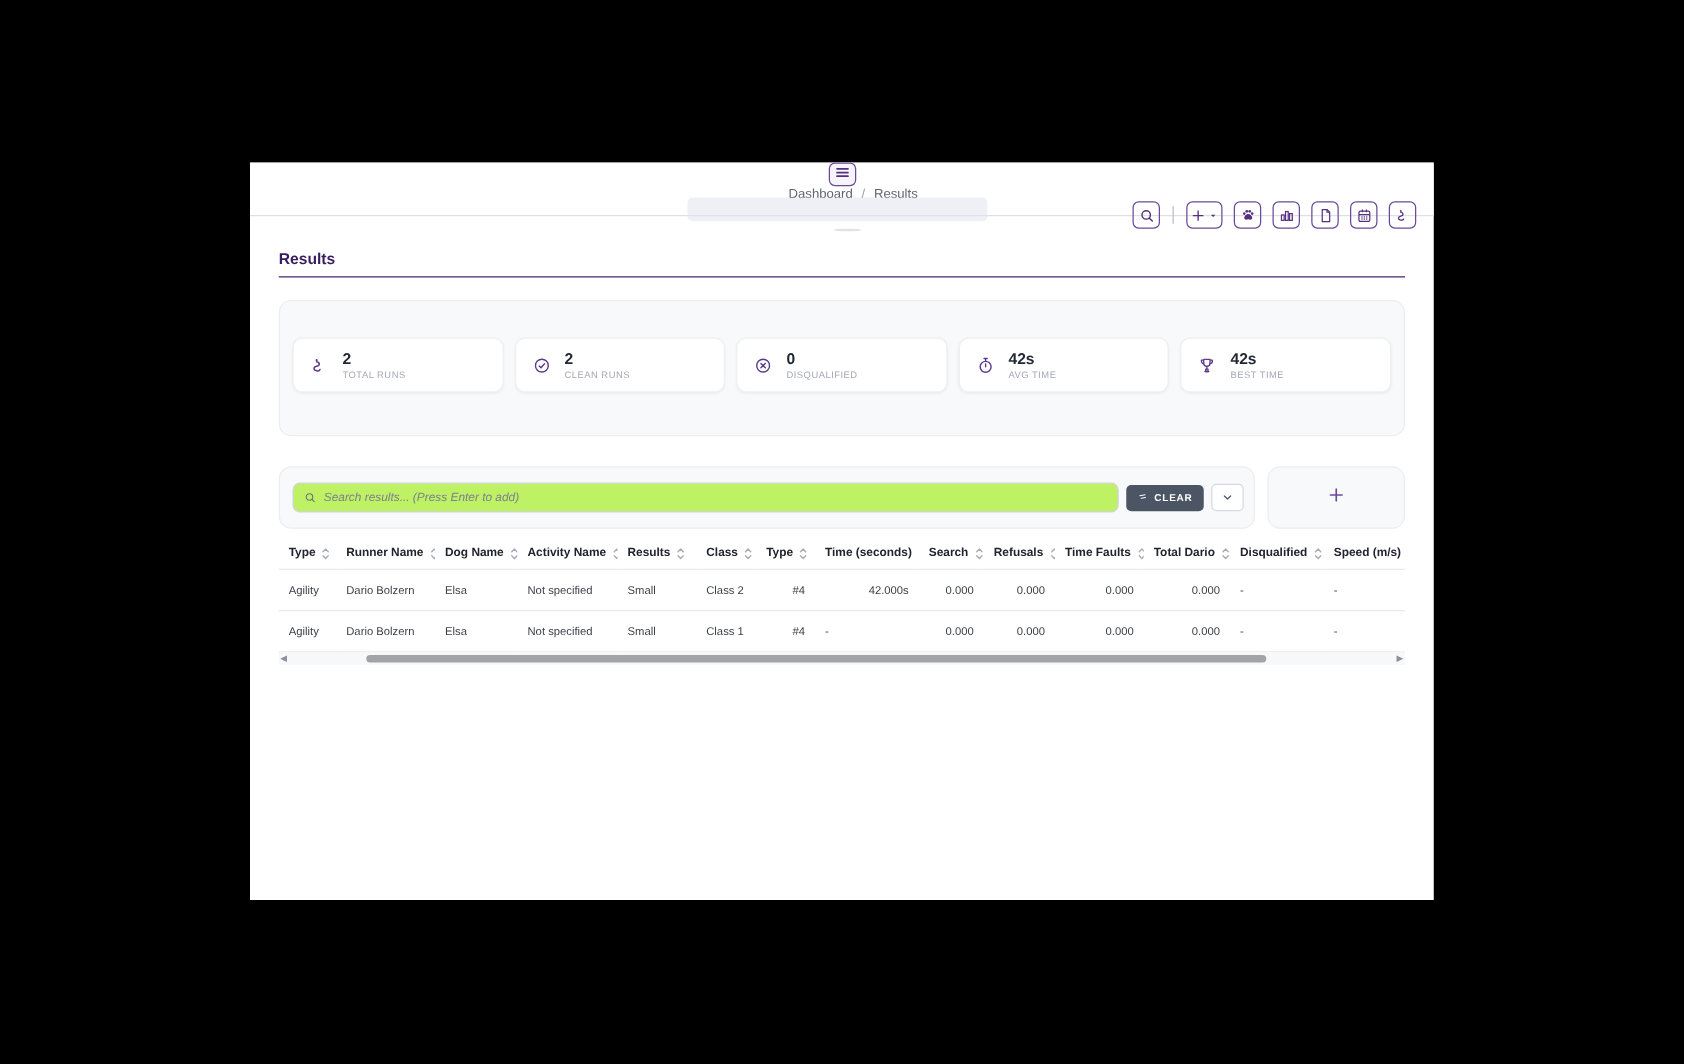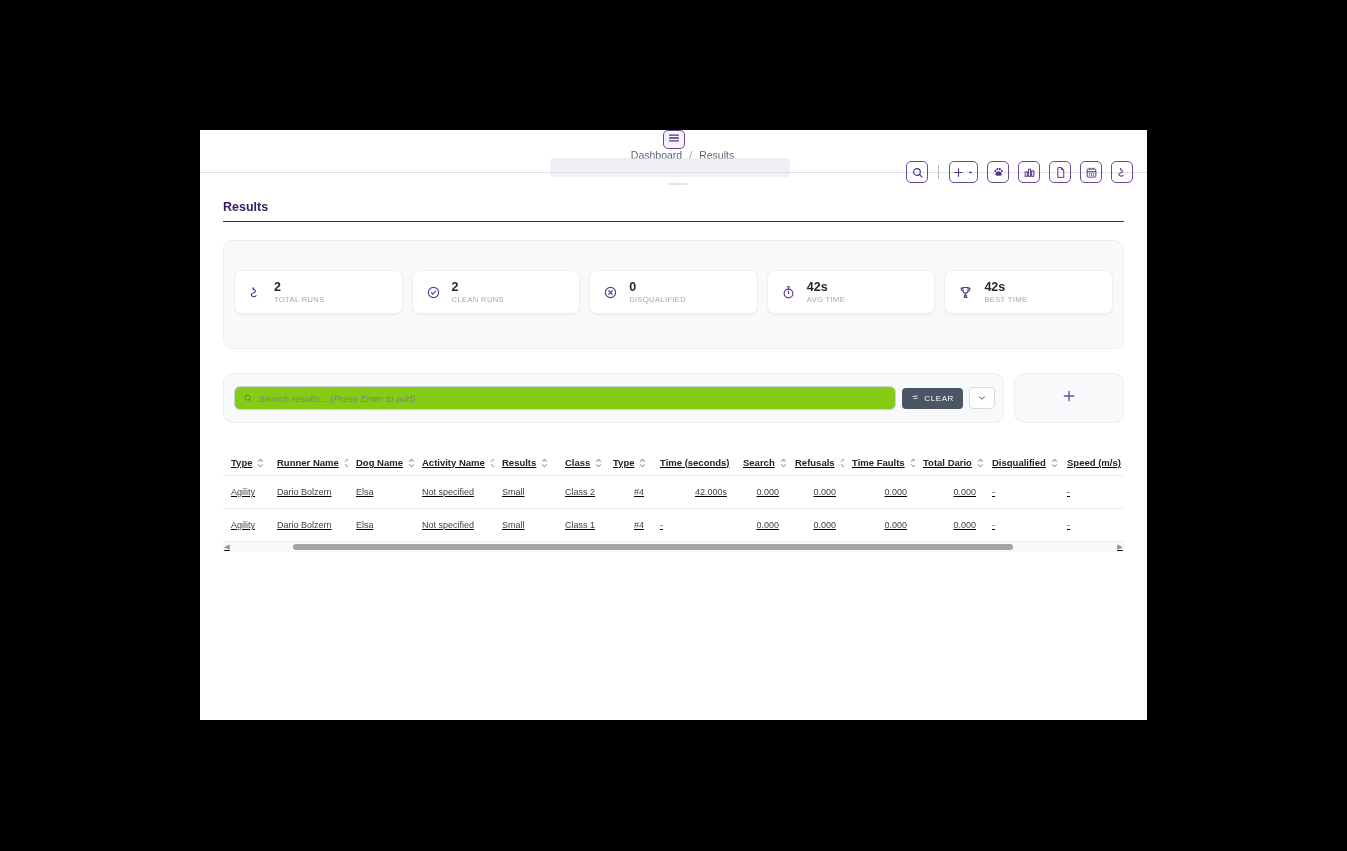--- a/index.html
+++ b/index.html
@@ -38,37 +38,37 @@
   .stat-card { flex:1; height:44px; background:#fff; border:1px solid #eef0f2; border-radius:8px; box-shadow:0 1px 2px rgba(20,20,40,.05);
     display:flex; align-items:center; padding:0 13px; gap:11px; }
   .stat-card .s-icon { color:#5b3a8e; display:flex; }
   .stat-card .s-icon svg { width:15px; height:15px; }
   .stat-value { font-size:12.5px; font-weight:bold; color:#212733; line-height:1.25; }
   .stat-label { font-size:7.5px; color:#a2a8b3; letter-spacing:.4px; }
 
   .filter-row { margin-top:24px; display:flex; gap:10px; align-items:stretch; }
   .filter-panel { width:781px; background:#f8f9fa; border:1px solid #ebedf0; border-radius:10px; height:50px;
     display:flex; align-items:center; padding:0 8px 0 10px; gap:6px; }
-  .search-box { flex:1; height:24px; background:#84cc16; border:1px solid #cfd4da; border-radius:6px; display:flex; align-items:center; padding:0 8px; gap:6px; }
+  .search-box { flex:1; height:24px; background:#bef264; border:1px solid #cfd4da; border-radius:6px; display:flex; align-items:center; padding:0 8px; gap:6px; }
   .search-box .sicon { color:#6a7180; display:flex; }
   .search-box .sicon svg { width:10px; height:10px; }
   .search-box input { border:none; outline:none; flex:1; font-size:9.5px; font-style:italic; color:#3b414c; background:transparent; font-family:inherit; }
   .search-box input::placeholder { color:#7a8191; }
-  .clear-btn { height:21px; background:#4b5563; color:#fff; border:none; border-radius:4px; font-size:8px; font-weight:normal;
+  .clear-btn { height:21px; background:#4b5563; color:#fff; border:none; border-radius:4px; font-size:8px; font-weight:bold;
     letter-spacing:.6px; display:flex; align-items:center; gap:4px; padding:0 9px; cursor:pointer; font-family:inherit; }
   .clear-btn svg { width:9px; height:9px; }
   .expand-btn { width:26px; height:22px; background:#fff; border:1px solid #d6dae0; border-radius:4px; color:#4b5563;
     display:flex; align-items:center; justify-content:center; cursor:pointer; }
   .expand-btn svg { width:10px; height:10px; }
   .add-panel { flex:1; background:#f8f9fa; border:1px solid #ebedf0; border-radius:10px; height:50px;
     display:flex; align-items:center; justify-content:center; cursor:pointer; color:#6b4a9e; }
   .add-panel svg { width:16px; height:16px; }
 
   
-  .table-wrap { margin-top:28px;text-decoration:underline; }
+  .table-wrap { margin-top:8px; }
   table.results { width:901px; border-collapse:collapse; table-layout:fixed; }
   table.results th { font-size:9.5px; font-weight:bold; color:#20242c; text-align:left; padding:6px 4px 7px 8px;
     white-space:nowrap; overflow:hidden; cursor:pointer; }
   table.results th .th-inner { display:flex; align-items:center; gap:5px; }
   table.results th svg { width:7px; height:10px; flex:none; }
   table.results td { font-size:9px; color:#3a3f47; padding:0 8px; height:33px; border-top:1px solid #e9ebee;
     white-space:nowrap; overflow:hidden; }
   table.results tr:last-child td { border-bottom:1px solid #e9ebee; }
   td.al-right { text-align:right; padding-right:16px; }
 

